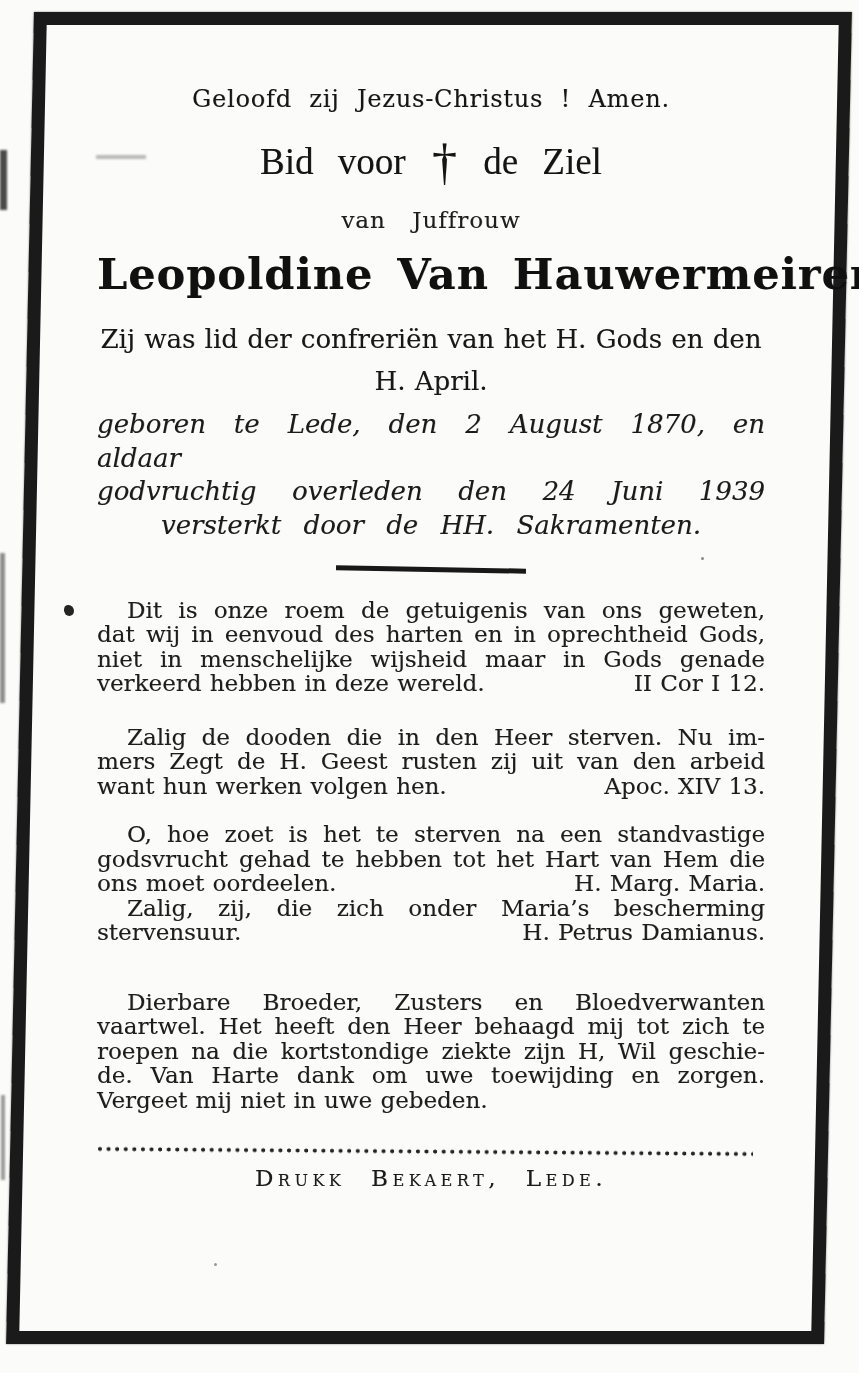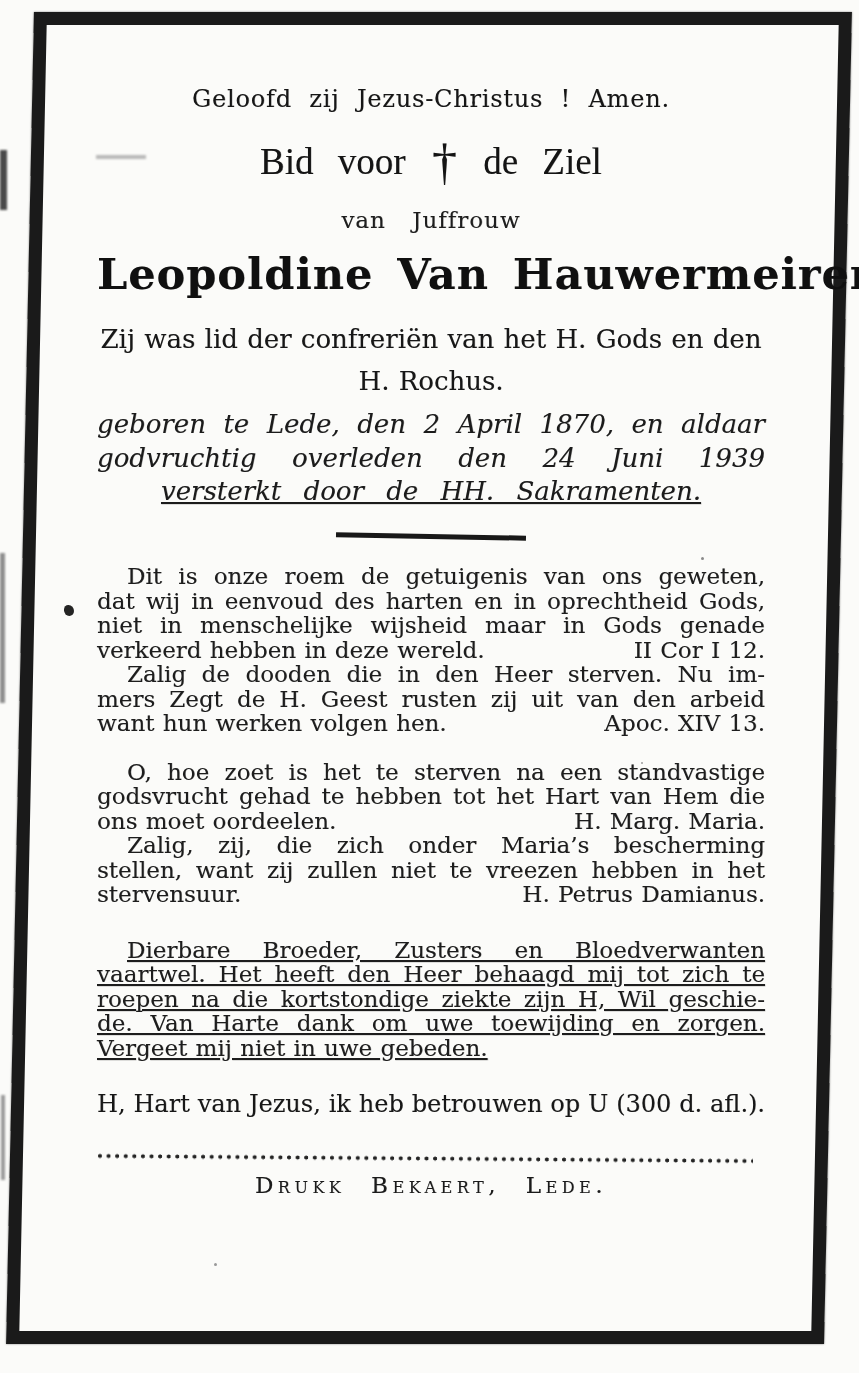--- a/index.html
+++ b/index.html
@@ -71,36 +71,36 @@
     word-spacing: 1px;
     color: #171717;
   }
   .vitals {
     margin-top: 6px;
     font-style: italic;
     font-size: 26px; line-height: 33.5px;
     color: #1b1b1b;
   }
   .vitals .vln { text-align: justify; text-align-last: justify; word-spacing: 8px; }
-  .vitals .vln:last-child { text-align: center; text-align-last: center; word-spacing: 14px; text-decoration: underline; }
+  .vitals .vln:last-child { text-align: center; text-align-last: center; word-spacing: 14px; }
 
   .divider {
     margin: 25px auto 0 auto;
     width: 190px; height: 4.5px;
     background: #181818;
     transform: rotate(1deg);
   }
 
   
   .para { font-size: 23px; line-height: 24.5px; color: #1d1d1d; }
   .p1 { margin-top: 26px; }
-  .p2 { }
+  .p2 { margin-top: 29px; }
   .p3 { margin-top: 24px; }
   .p4 { }
-  .p5 { margin-top: 31px; text-decoration: underline; }
+  .p5 { margin-top: 45px; }
   .ln { text-align: justify; text-align-last: justify; word-spacing: 1px; }
   .ln.ind { text-indent: 30px; }
   .citeline { display: flex; justify-content: space-between; text-align: left; text-align-last: left; gap: 48px; }
   .endline { text-align: left; text-align-last: left; }
 
   .closing {
     margin-top: 29px;
     font-size: 24px; line-height: 30px;
     text-align: justify; text-align-last: justify;
     color: #171717;
@@ -156,25 +156,25 @@
   <div class="h-invocation center">Geloofd zij Jezus-Christus ! Amen.</div>
 
   <div class="h-pray center"><span>Bid voor</span> <span class="cross">†</span> <span>de Ziel</span></div>
 
   <div class="h-van center">van Juffrouw</div>
 
   <div class="name center">Leopoldine Van Hauwermeiren</div>
 
   <div class="membership center">
     <div>Zij was lid der confreriën van het H. Gods en den</div>
-    <div>H. Rochus.</div>
+    <div>H. April.</div>
   </div>
 
   <div class="vitals">
-    <div class="vln">geboren te Lede, den 2 April 1870, en aldaar</div>
+    <div class="vln">geboren te Lede, den 2 August 1870, en aldaar</div>
     <div class="vln">godvruchtig overleden den 24 Juni 1939</div>
     <div class="vln">versterkt door de HH. Sakramenten.</div>
   </div>
 
   <div class="divider"></div>
 
   <div class="para p1">
     <div class="ln ind">Dit is onze roem de getuigenis van ons geweten,</div>
     <div class="ln">dat wij in eenvoud des harten en in oprechtheid Gods,</div>
     <div class="ln">niet in menschelijke wijsheid maar in Gods genade</div>
@@ -197,34 +197,32 @@
     <div class="ln ind">O, hoe zoet is het te sterven na een standvastige</div>
     <div class="ln">godsvrucht gehad te hebben tot het Hart van Hem die</div>
     <div class="ln citeline">
       <span>ons moet oordeelen.</span>
       <span>H. Marg. Maria.</span>
     </div>
   </div>
 
   <div class="para p4">
     <div class="ln ind">Zalig, zij, die zich onder Maria’s bescherming</div>
-    <div class="ln">stellen, want zij zullen niet te vreezen hebben in het</div>
     <div class="ln citeline">
       <span>stervensuur.</span>
       <span>H. Petrus Damianus.</span>
     </div>
   </div>
 
   <div class="para p5">
     <div class="ln ind">Dierbare Broeder, Zusters en Bloedverwanten</div>
     <div class="ln">vaartwel. Het heeft den Heer behaagd mij tot zich te</div>
     <div class="ln">roepen na die kortstondige ziekte zijn H, Wil geschie-</div>
     <div class="ln">de. Van Harte dank om uwe toewijding en zorgen.</div>
     <div class="ln endline">Vergeet mij niet in uwe gebeden.</div>
   </div>
 
-  <div class="closing">H, Hart van Jezus, ik heb betrouwen op U (300 d. afl.).</div>
 
   <div class="dotted"></div>
 
   <div class="printer center">Drukk Bekaert, Lede.</div>
 
 </div>
 
 </body></html>

